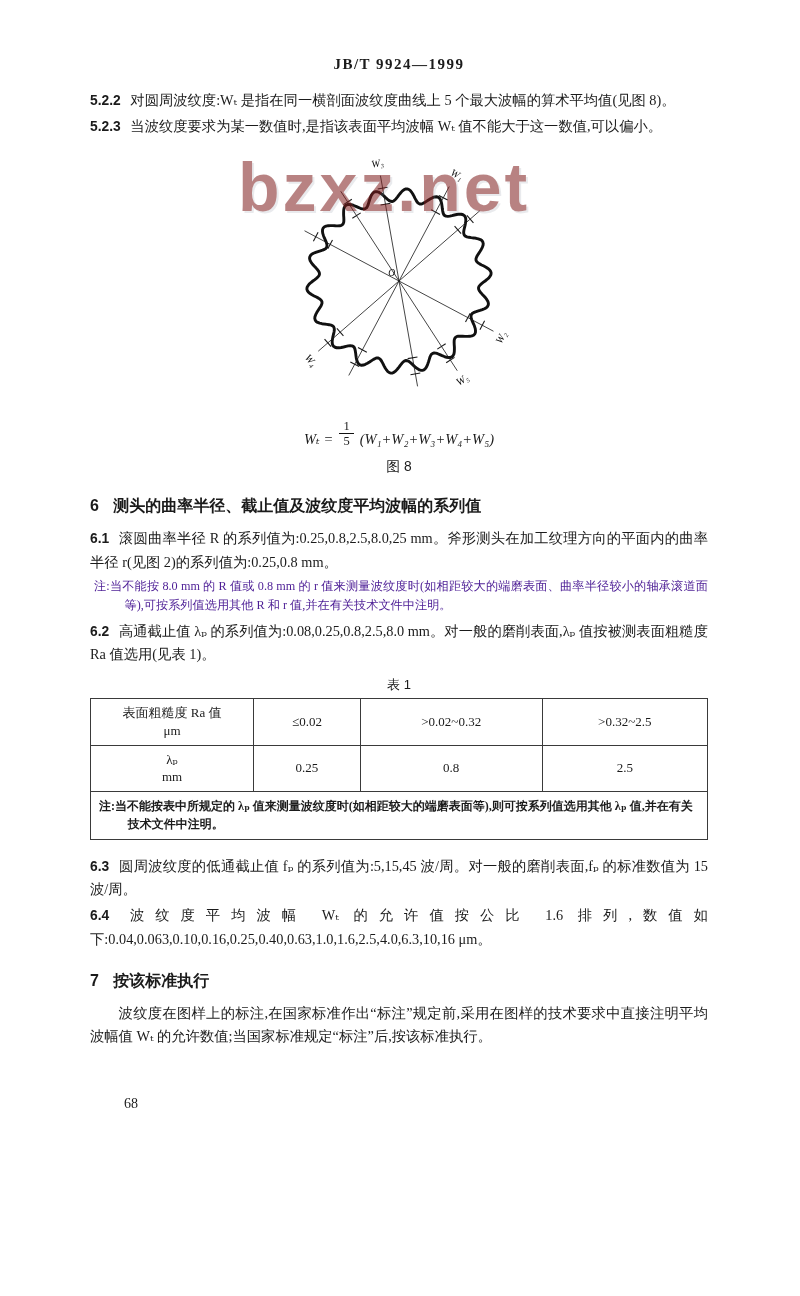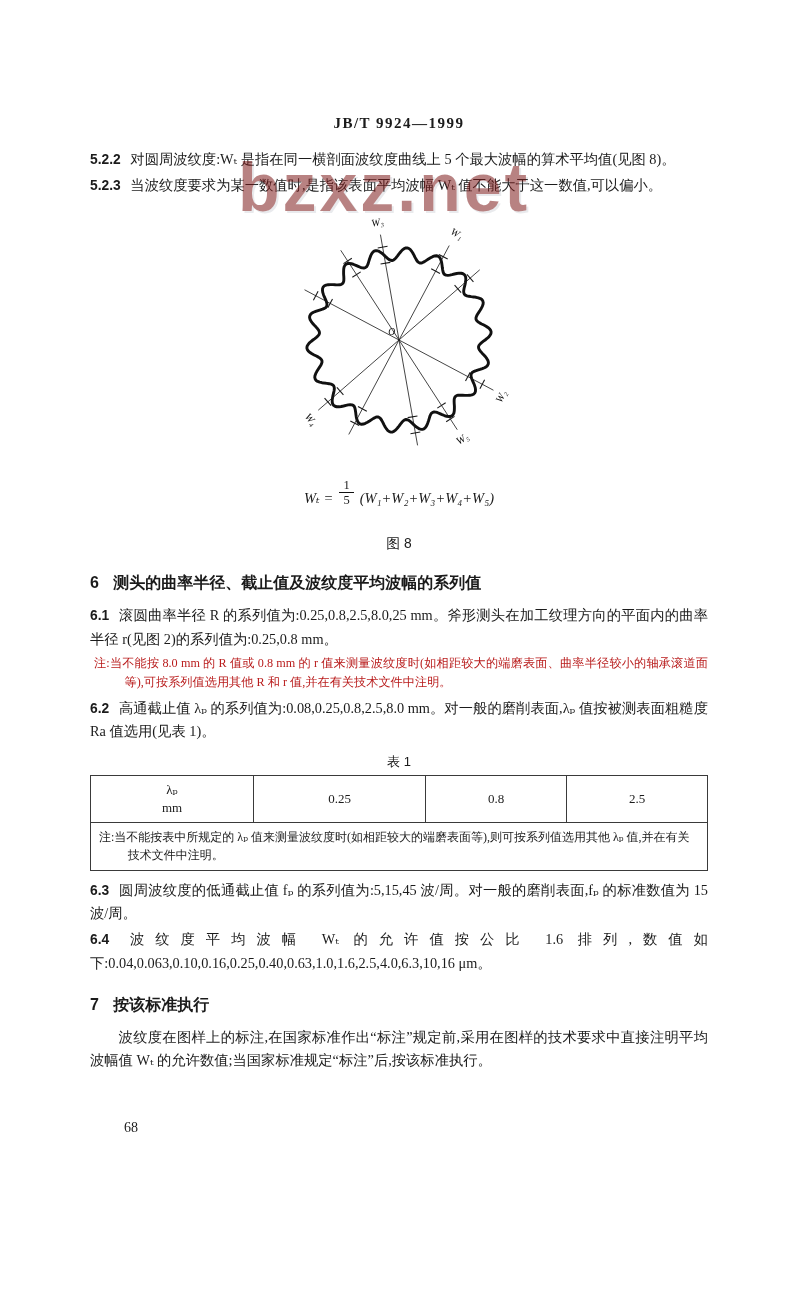--- a/index.html
+++ b/index.html
@@ -1,40 +1,40 @@
 <!DOCTYPE html>
 <html><head>
 <meta charset="utf-8">
 <style>
   html,body{margin:0;padding:0;background:#ffffff;}
   .page{position:relative;width:800px;height:1296px;background:#fff;overflow:hidden;
         font-family:"Liberation Serif","DejaVu Serif",serif;color:#1b1b1b;}
-  .content{position:relative;padding:115px 92px 0 90px;z-index:2;}
+  .content{position:relative;padding:56px 92px 0 90px;z-index:2;}
   .doc-header{text-align:center;font-size:15px;font-weight:bold;letter-spacing:1.5px;margin-bottom:16px;}
   .para{margin:3px 0;font-size:14.3px;line-height:1.62;text-align:justify;}
   .para .secnum{font-family:"Liberation Sans","DejaVu Sans",sans-serif;font-weight:600;margin-right:0.7em;font-size:13.8px;}
   .para.indent{text-indent:2em;}
   .note{margin:2px 0 4px 4px;font-size:12.2px;line-height:1.6;text-align:justify;
-        padding-left:2.5em;text-indent:-2.5em;color:#b91c1c;}
+        padding-left:2.5em;text-indent:-2.5em;color:#4c1d95;}
   .heading{margin:20px 0 10px;font-family:"Liberation Sans","DejaVu Sans",sans-serif;
            font-weight:700;font-size:16px;}
   .heading .secnum{margin-right:0.9em;}
   .figure{text-align:center;margin:6px 0 2px;}
   .figure svg{display:block;margin:0 auto;}
   .formula{display:flex;justify-content:center;align-items:flex-end;gap:4px;
            font-style:italic;font-size:14.5px;margin-top:2px;}
   .frac{display:inline-flex;flex-direction:column;align-items:center;font-size:12.5px;
         line-height:1.15;font-style:normal;margin:0 2px;}
   .frac .fnum{border-bottom:1px solid #111;padding:0 4px;}
-  .figcaption{text-align:center;font-size:13.8px;margin:28px 0 4px;font-family:"Liberation Sans","DejaVu Sans",sans-serif;}
+  .figcaption{text-align:center;font-size:13.8px;margin:10px 0 4px;font-family:"Liberation Sans","DejaVu Sans",sans-serif;}
   .tbl-caption{text-align:center;font-size:13px;margin:10px 0 4px;font-family:"Liberation Sans","DejaVu Sans",sans-serif;}
   table.t1{width:100%;border-collapse:collapse;font-size:13px;}
   table.t1 td{border:1px solid #3a3a3a;text-align:center;padding:5px 6px;vertical-align:middle;}
   table.t1 td.lab{width:150px;font-size:13px;line-height:1.35;}
-  table.t1 td.notecell{text-align:left;font-size:12px;line-height:1.55;padding:5px 8px;}
+  table.t1 td.notecell{text-align:left;font-size:12px;line-height:1.55;padding:5px 8px;font-weight:bold;}
   .notecell .inner{display:block;padding-left:2.4em;text-indent:-2.4em;}
   .watermark{position:absolute;top:148px;left:238px;z-index:3;pointer-events:none;
              font-family:"Liberation Sans","DejaVu Sans",sans-serif;font-weight:700;
              font-size:68px;letter-spacing:3px;color:#7f1d1d;opacity:0.55;
              text-shadow:2px 2px 0 rgba(140,150,160,0.35);}
   .page-num{margin:48px 0 5px 124px;font-size:14px;position:relative;z-index:2;}
   .flabel{font-style:italic;font-size:11.5px;fill:#111;font-family:"Liberation Serif","DejaVu Serif",serif;}
   .clabel{font-style:italic;font-size:10.5px;fill:#111;}
 </style>
 </head>
@@ -112,38 +112,47 @@
     </p>
     <div class="note">注:当不能按 8.0 mm 的 R 值或 0.8 mm 的 r 值来测量波纹度时(如相距较大的端磨表面、曲率半径较小的轴承滚道面等),可按系列值选用其他 R 和 r 值,并在有关技术文件中注明。</div>
 
     <p class="para">
       <span class="secnum">6.2</span><span>高通截止值 λₚ 的系列值为:0.08,0.25,0.8,2.5,8.0 mm。对一般的磨削表面,λₚ 值按被测表面粗糙度 Ra 值选用(见表 1)。</span>
     </p>
 
     <div class="tbl-caption">表 1</div>
     <table class="t1">
       <tbody>
+          <tr>
+        <td class="lab">
+          <div>表面粗糙度 Ra 值</div>
+          <div>μm</div>
+        </td>
+        <td>≤0.02</td>
+        <td>&gt;0.02~0.32</td>
+        <td>&gt;0.32~2.5</td>
+      </tr>
       <tr>
         <td class="lab">
           <div>λₚ</div>
           <div>mm</div>
         </td>
         <td>0.25</td>
         <td>0.8</td>
         <td>2.5</td>
       </tr>
       <tr>
         <td class="notecell" colspan="4">
           <span class="inner">注:当不能按表中所规定的 λₚ 值来测量波纹度时(如相距较大的端磨表面等),则可按系列值选用其他 λₚ 值,并在有关技术文件中注明。</span>
         </td>
       </tr>
     </tbody>
       </table>
 
-    <p class="para" style="margin-top:8px;">
+    <p class="para" style="margin-top:15px;">
       <span class="secnum">6.3</span><span>圆周波纹度的低通截止值 fₚ 的系列值为:5,15,45 波/周。对一般的磨削表面,fₚ 的标准数值为 15 波/周。</span>
     </p>
 
     <p class="para">
       <span class="secnum">6.4</span><span>波纹度平均波幅 Wₜ 的允许值按公比 1.6 排列,数值如下:0.04,0.063,0.10,0.16,0.25,0.40,0.63,1.0,1.6,2.5,4.0,6.3,10,16 μm。</span>
     </p>
 
     <div class="heading">
       <span class="secnum">7</span><span>按该标准执行</span>
     </div>

